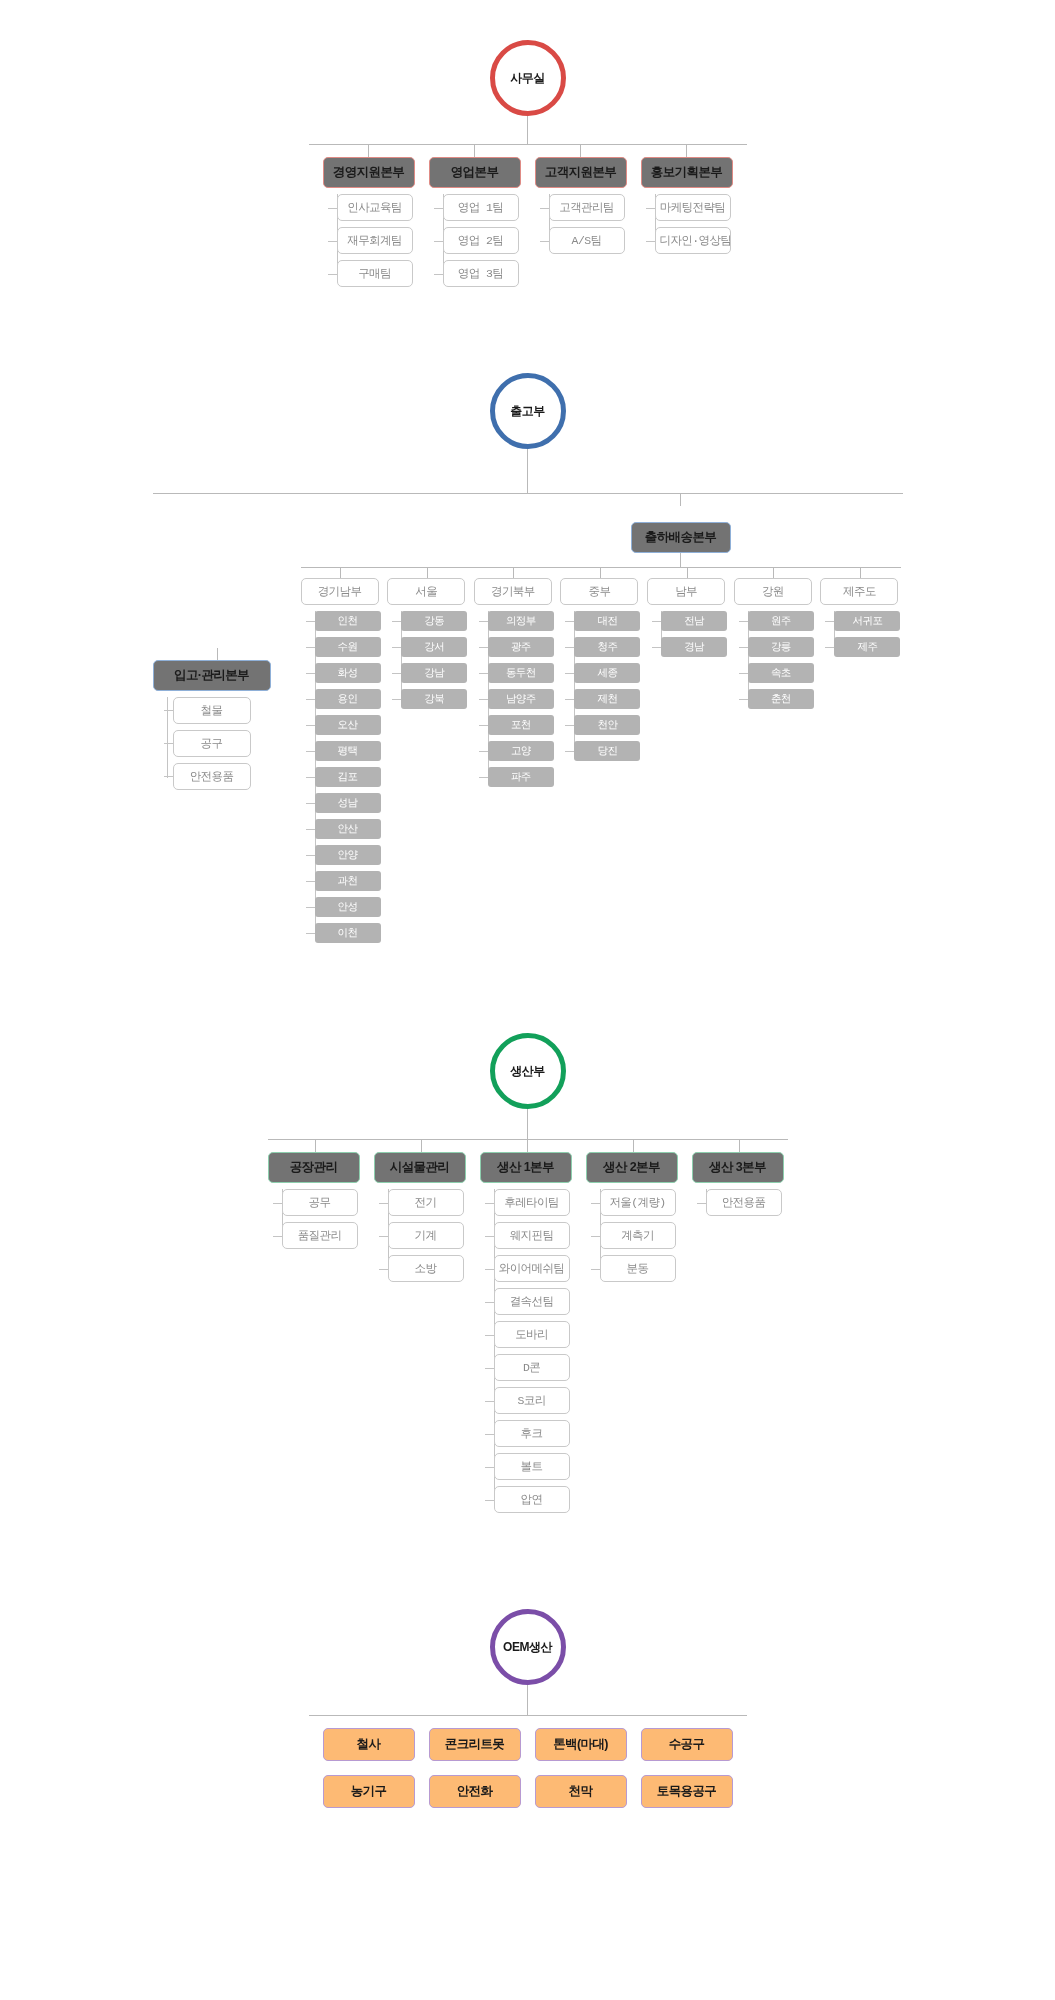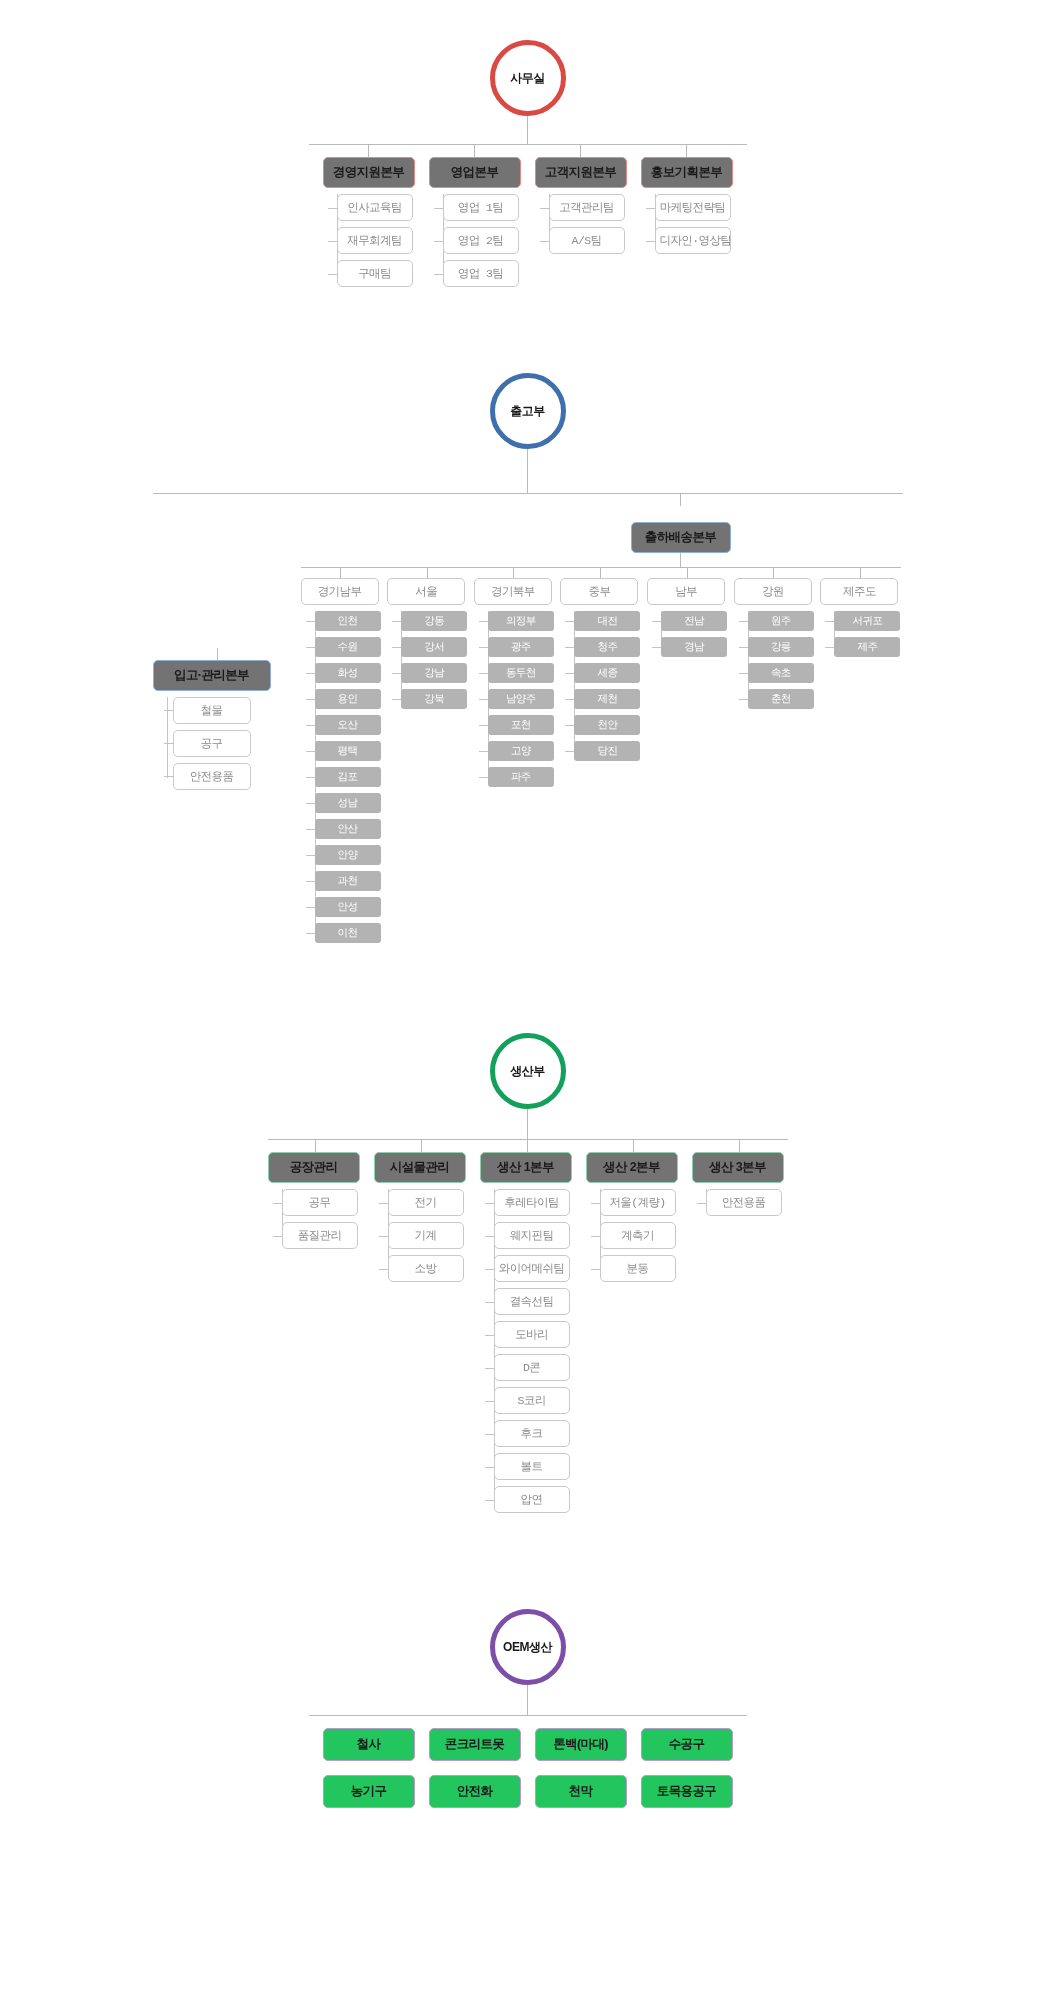--- a/index.html
+++ b/index.html
@@ -93,21 +93,21 @@
   
   #sec3 { padding-top: 90px; }
   #sec3 .dept-box { width: 92px; }
   #sec3 .team-box { width: 76px; }
 
   
   #sec4 { padding-top: 96px; padding-bottom: 60px; }
   #sec4 .oem-box {
     border: 1.3px solid #b79ad2;
     border-radius: 5px;
-    background: #22c55e;
+    background: #fdba74;
     width: 92px;
     font-size: 12.5px; font-weight: bold; color: #1a1a1a;
     text-align: center; padding: 7px 4px;
     letter-spacing: -0.6px; white-space: nowrap;
   }
   .oem-grid { display: flex; justify-content: center; gap: 14px; }
   .oem-col { display: flex; flex-direction: column; gap: 14px; }
 </style>
 </head>
 <body>

